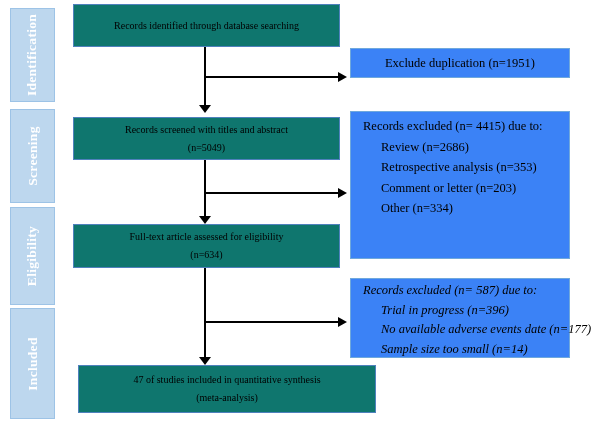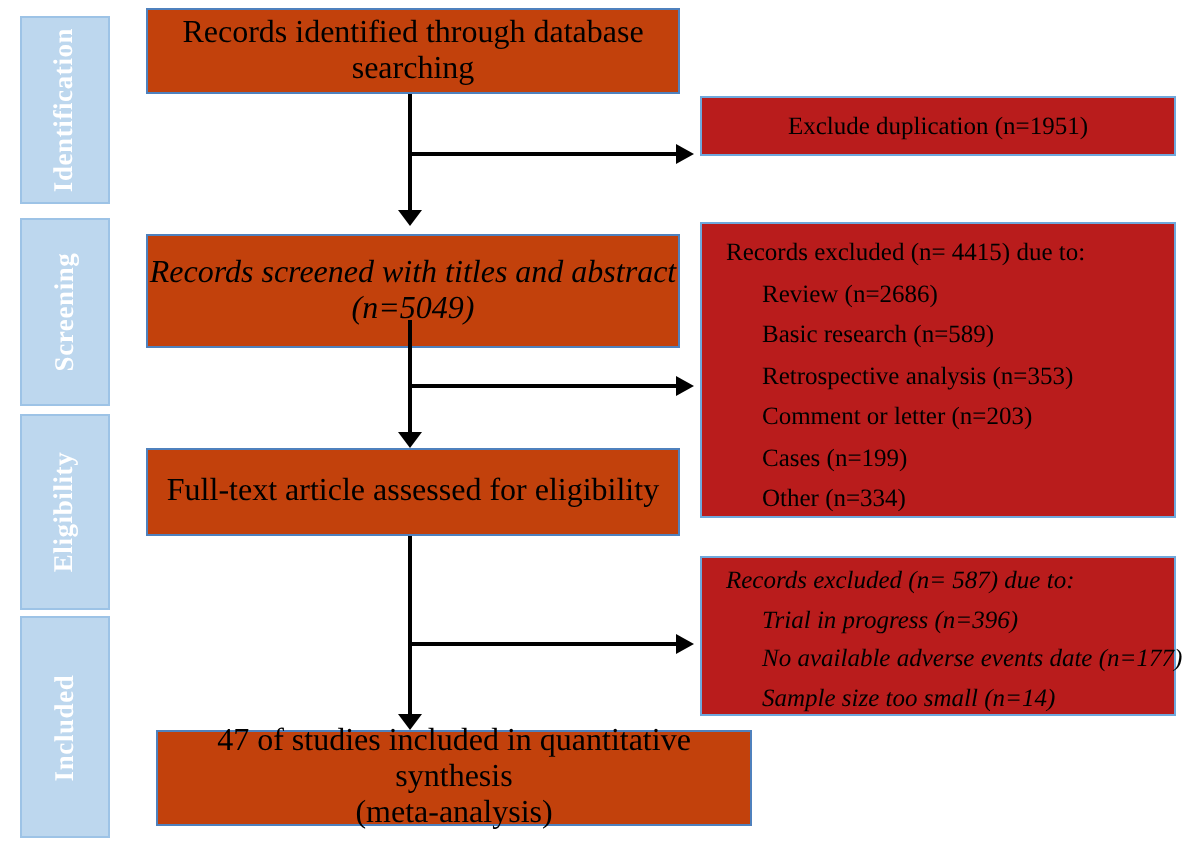--- a/index.html
+++ b/index.html
@@ -42,39 +42,39 @@
   }
   #stage-identification{top:8px;height:94px;}
   #stage-screening{top:109px;height:94px;}
   #stage-eligibility{top:207px;height:98px;}
   #stage-included{top:308px;height:111px;}
 
   
   .main-box{
     position:absolute;
     left:73px;width:267px;
-    background:#c2410c;
+    background:#0f766e;
     border:1.5px solid var(--box_border);
     box-sizing:border-box;
     color:var(--text);
-    font-size:16px;
+    font-size:10px;
     text-align:center;
     display:flex;flex-direction:column;justify-content:center;
     line-height:18px;
   }
   #main-box-1{top:4px;height:43px;}
-  #main-box-2{top:117px;height:57px;font-style:italic;}
+  #main-box-2{top:117px;height:43px;}
   #main-box-3{top:224px;height:44px;}
   #main-box-4{top:365px;height:48px;left:78px;width:298px;}
 
   
   .side-box{
     position:absolute;
-    left:350px;width:238px;
-    background:#b91c1c;
+    left:350px;width:220px;
+    background:#3b82f6;
     border:1.5px solid var(--side_box_border);
     box-sizing:border-box;
     color:var(--text);
     font-size:12.5px;
   }
   #side-box-1{top:48px;height:30px;display:flex;align-items:center;justify-content:center;}
   #side-box-2{top:111px;height:148px;padding:4px 6px 18px 12px;line-height:20.5px;}
   #side-box-3{top:278px;height:80px;padding:2px 6px 0 12px;line-height:19.5px;font-style:italic;}
   .side-box .item{padding-left:18px;white-space:nowrap;}
   .side-box .title{white-space:nowrap;}
@@ -119,36 +119,35 @@
 
   <div class="main-box" id="main-box-1">
     <div>Records identified through database searching</div>
   </div>
   <div class="main-box" id="main-box-2">
     <div>Records screened with titles and abstract</div>
     <div>(n=5049)</div>
   </div>
   <div class="main-box" id="main-box-3">
     <div>Full-text article assessed for eligibility</div>
+    <div>(n=634)</div>
   </div>
   <div class="main-box" id="main-box-4">
     <div>47 of studies included in quantitative synthesis</div>
     <div>(meta-analysis)</div>
   </div>
 
   <div class="side-box" id="side-box-1">
     <span class="title">Exclude duplication (n=1951)</span>
   </div>
   <div class="side-box" id="side-box-2">
     <div class="title">Records excluded (n= 4415) due to:</div>
     <div class="item">Review (n=2686)</div>
-    <div class="item">Basic research (n=589)</div>
     <div class="item">Retrospective analysis (n=353)</div>
     <div class="item">Comment or letter (n=203)</div>
-    <div class="item">Cases (n=199)</div>
     <div class="item">Other (n=334)</div>
   </div>
   <div class="side-box" id="side-box-3">
     <div class="title">Records excluded (n= 587) due to:</div>
     <div class="item">Trial in progress (n=396)</div>
     <div class="item">No available adverse events date (n=177)</div>
     <div class="item">Sample size too small (n=14)</div>
   </div>
 
   <div class="vline" id="v1"></div>

